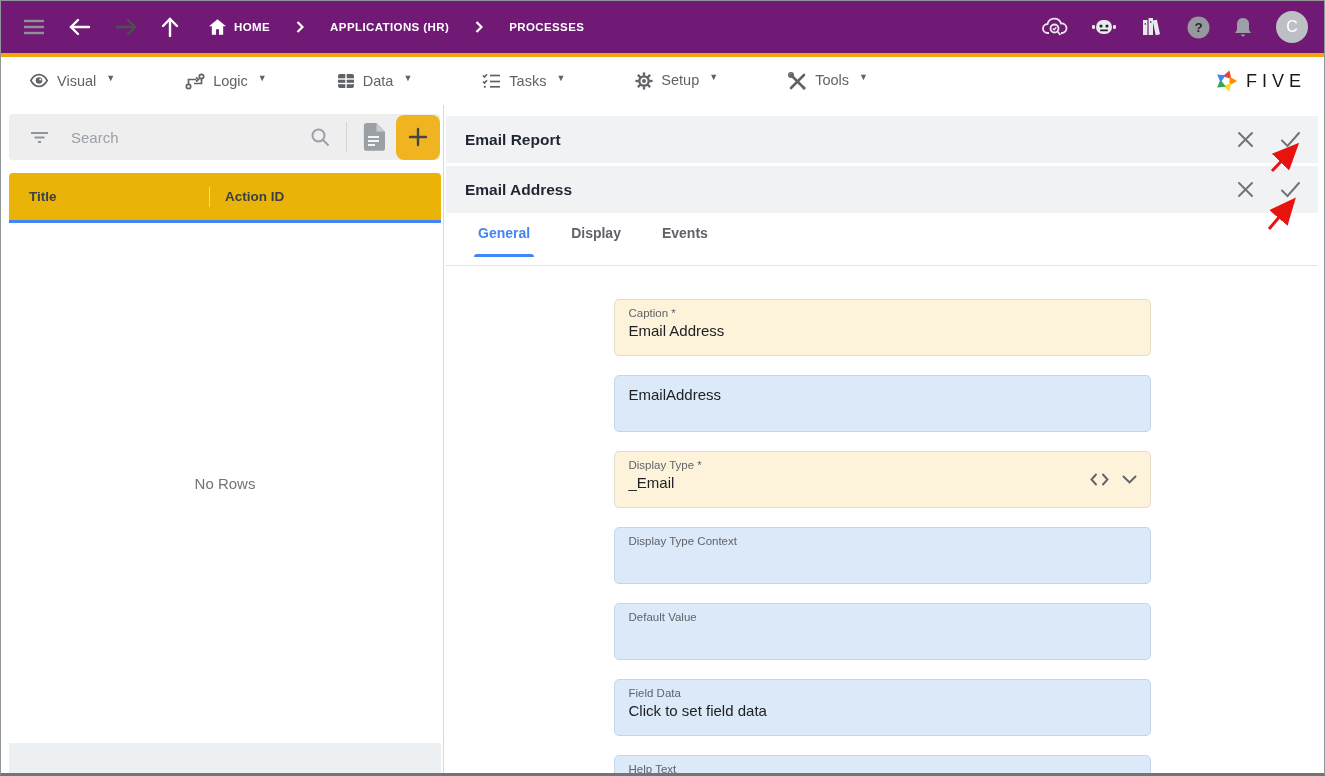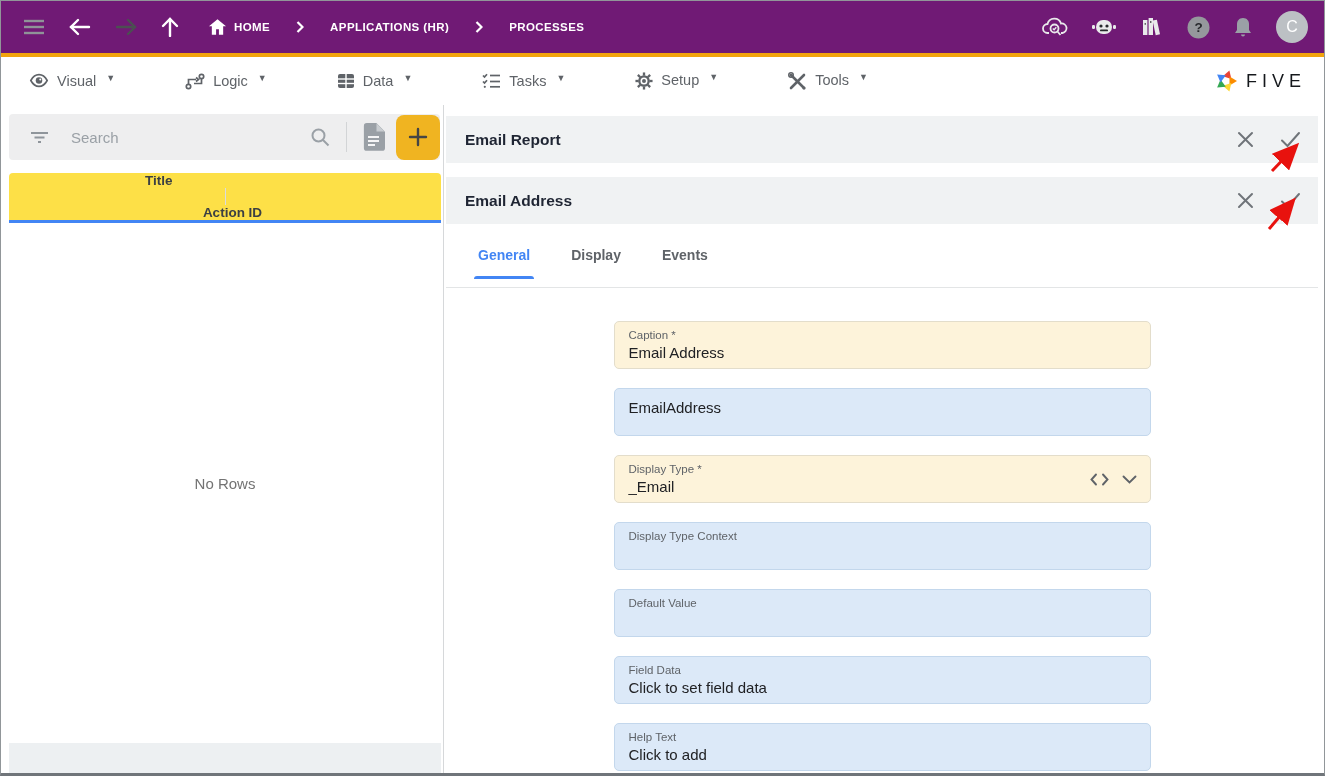--- a/index.html
+++ b/index.html
@@ -68,58 +68,58 @@
   .search-input::placeholder { color:#9aa0a6; }
   .search-ic { margin-right:16px; display:flex; cursor:pointer; }
   .vdivider { width:1px; height:30px; background:#d2d4d6; margin-right:14px; }
   .doc-btn { margin-right:10px; display:flex; cursor:pointer; }
   .plus-btn {
     width:44px; height:45px; background:#F0B421; border-radius:8px;
     display:flex; align-items:center; justify-content:center; cursor:pointer; flex:0 0 auto;
   }
   .grid { position:absolute; left:8px; right:2px; top:68px; bottom:0; display:flex; flex-direction:column; }
   .grid-header {
-    height:50px; background:#fde047; border-radius:4px 4px 0 0;
+    height:50px; background:#eab308; border-radius:4px 4px 0 0;
     border-bottom:3px solid #4285F4;
     display:flex; align-items:center;
-    font-size:13.5px; font-weight:700; color:#3c4043;flex-direction:column;
+    font-size:13.5px; font-weight:700; color:#3c4043;
   }
   .col-title { padding-left:20px; width:200px; cursor:pointer; }
   .col-sep { width:1px; height:20px; background:#dadce0; }
   .col-action { padding-left:15px; cursor:pointer; }
   .grid-body {
     height:520px; background:#fff; display:flex; align-items:center; justify-content:center;
     color:#737373; font-size:15px;
   }
   .grid-footer { flex:1; background:#edf0f2; }
 
   
   .right-panel { flex:1; padding:11px 6px 0 2px; display:flex; flex-direction:column; }
   .panel-header {
     height:47px; background:#f0f2f3; display:flex; align-items:center;
-    margin-bottom:14px; flex:0 0 auto;
+    margin-bottom:3px; flex:0 0 auto;
   }
   .panel-title { font-size:15.5px; font-weight:700; color:#1f2533; margin-left:19px; }
   .header-actions { margin-left:auto; display:flex; align-items:center; gap:26px; margin-right:17px; }
   .tabs-row {
     height:50px; border-bottom:1px solid #e3e5e6; display:flex; align-items:center; flex:0 0 auto;
   }
   .tab {
     position:relative; font-size:14px; font-weight:700; color:#5f6368;
     padding:0 4px 16px 4px; margin-left:28px; cursor:pointer;
   }
   .tab.active { color:#4285F4; }
   .tab.active::after {
     content:""; position:absolute; left:0; right:0; bottom:0; height:3px;
     background:#4285F4; border-radius:3px 3px 0 0;
   }
   .tab + .tab { margin-left:33px; }
   .form-area { flex:1; background:#fff; padding-top:33px; overflow:hidden; }
   .field {
-    width:537px; height:48px; margin:0 auto 19px auto; border-radius:5px;
+    width:537px; height:57px; margin:0 auto 19px auto; border-radius:5px;
     padding:7px 14px 0 14px; cursor:pointer; position:relative;
     display:flex; flex-direction:column;
   }
   .field.bg-yellow { background:#fdf3da; border:1px solid #e3ddcb; }
   .field.bg-blue { background:#dce9f8; border:1px solid #c3d7ec; }
   .field-label { font-size:11.5px; color:#5f6368; }
   .field-value { font-size:15px; color:#202124; margin-top:3px; white-space:nowrap; }
   .field-trailing {
     position:absolute; right:13px; top:0; height:100%; display:flex; align-items:center; gap:13px;
   }

